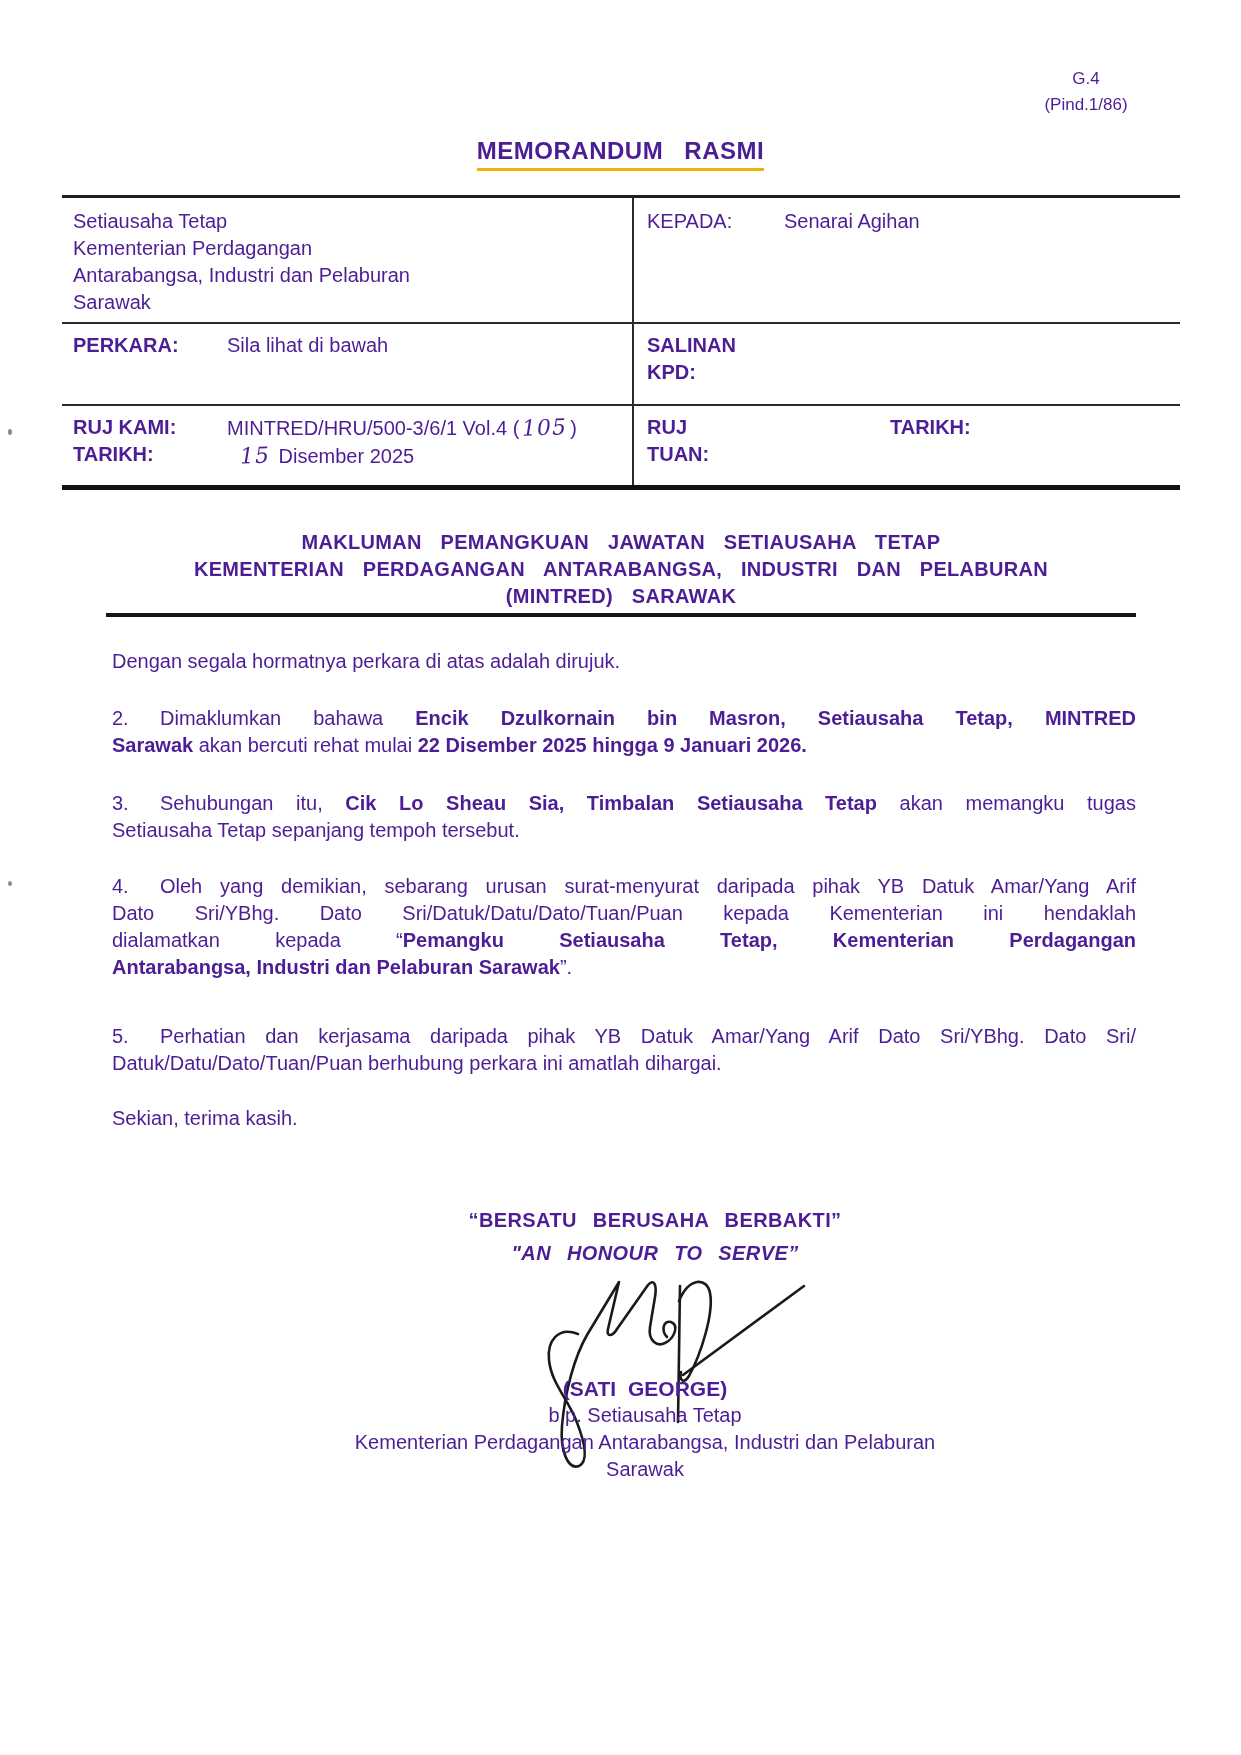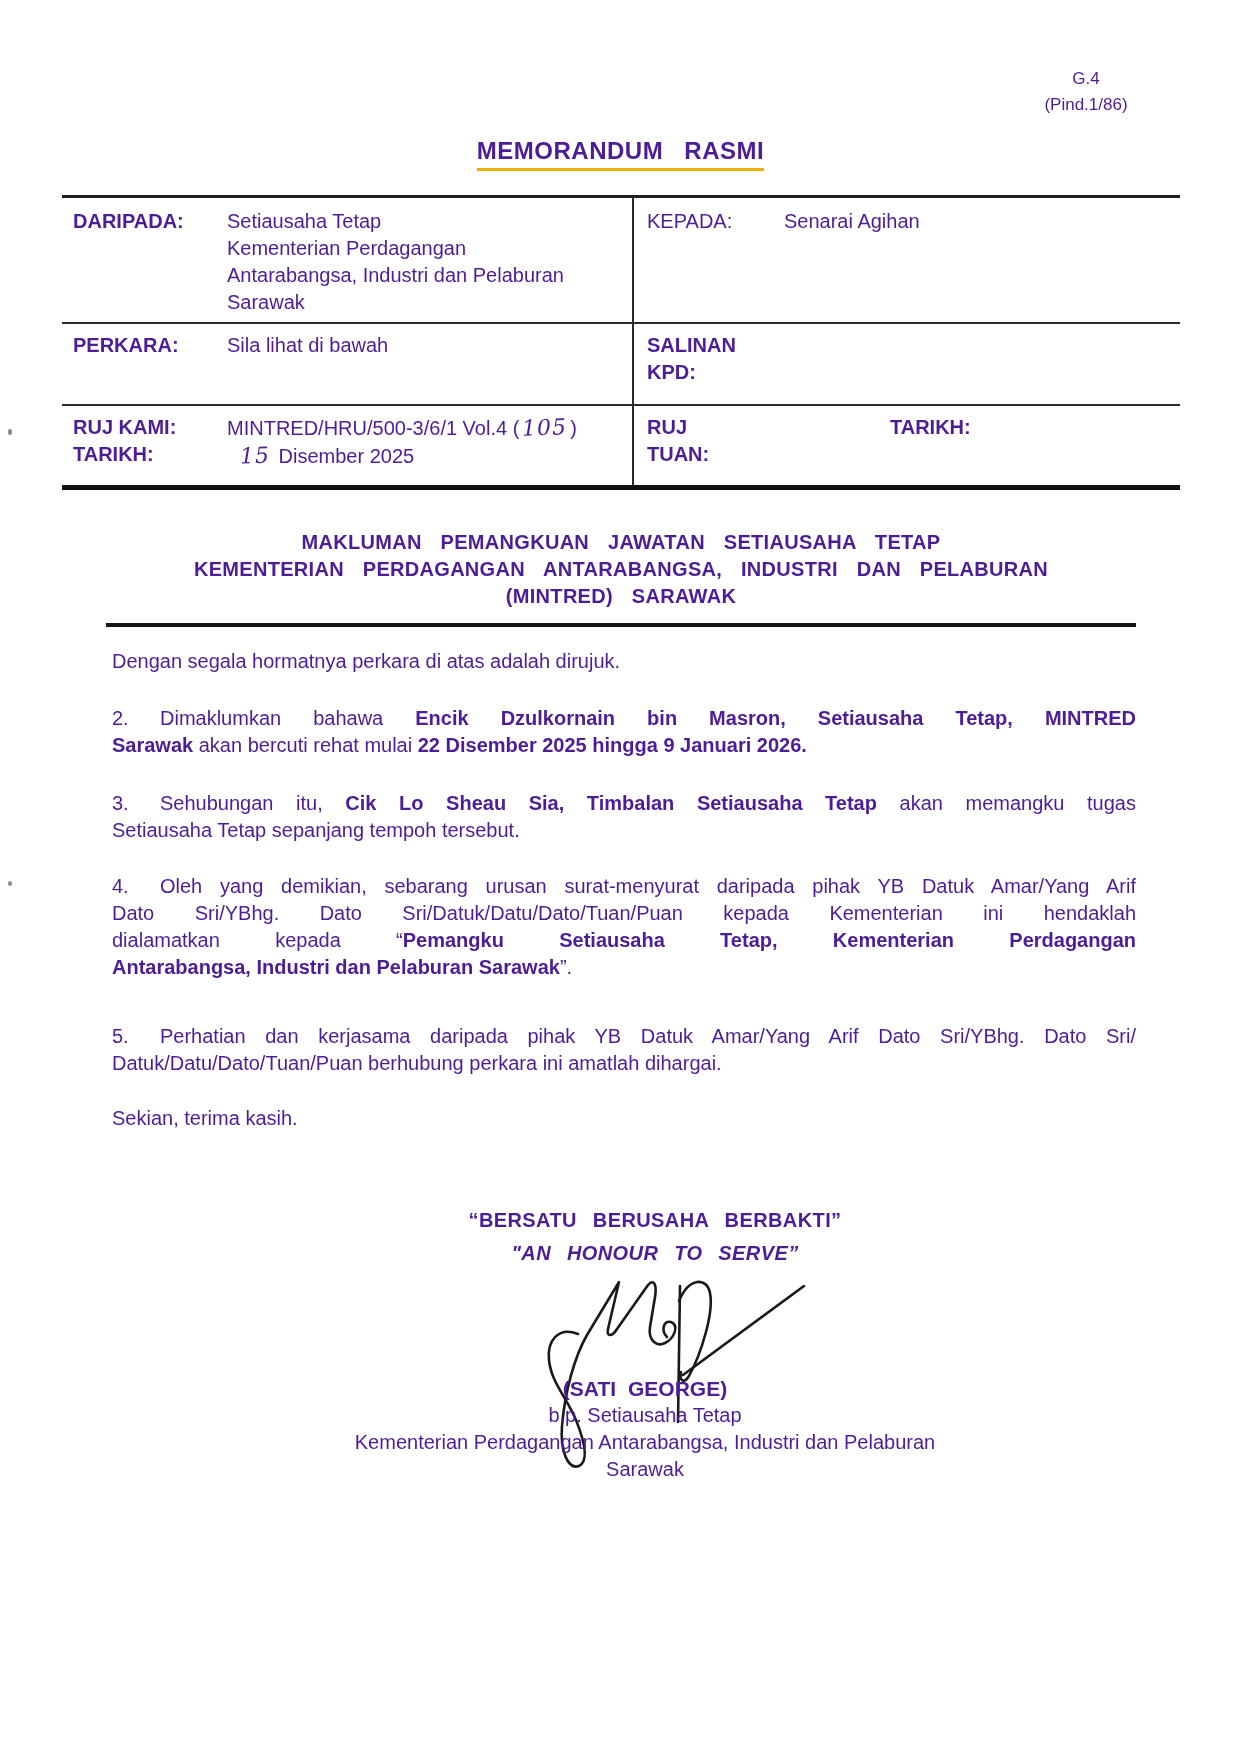--- a/index.html
+++ b/index.html
@@ -25,21 +25,21 @@
   .mrow3 .cell-l,.mrow3 .cell-r{padding-top:8px;}
   .lblcol{width:154px;flex:none;font-weight:bold;}
   .lblcol-r{width:137px;flex:none;font-weight:normal;}
   .valcol{flex:1;}
   .rujtuan{width:243px;flex:none;font-weight:bold;}
   .bold{font-weight:bold;}
   .hand{font-family:"DejaVu Serif",serif;font-style:italic;font-size:22px;letter-spacing:1px;display:inline-block;transform:rotate(-2deg);padding:0 3px;}
   .hand-day{margin-left:10px;}
   
   .subject{top:529px;left:106px;width:1030px;text-align:center;font-weight:bold;font-size:20px;line-height:27px;
-           word-spacing:13px;letter-spacing:.3px;border-bottom:4px solid #151515;padding-bottom:13px;}
+           word-spacing:13px;letter-spacing:.3px;border-bottom:4px solid #151515;padding-bottom:3px;}
   
   .body-text{top:648px;left:112px;width:1024px;font-size:20px;line-height:27px;}
   .tline{text-align:left;}
   .just{text-align:justify;text-align-last:justify;}
   .pnum{display:inline-block;width:48px;text-align:left;}
   .b{font-weight:bold;margin-top:36px;}
   .para-1{margin-top:0;}
   .para-2{margin-top:30px;}
   .para-3{margin-top:31px;}
   .para-4{margin-top:29px;}
@@ -69,21 +69,20 @@
   </div>
 
   <div class="abs title">
     <span class="u">MEMORANDUM  RASMI</span>
   </div>
 
   <div class="abs memo-table">
 
     <div class="mrow mrow1">
       <div class="cell-l">
-        <div class="lblcol">DARIPADA:</div>
         <div class="valcol">
           <div>Setiausaha Tetap</div>
           <div>Kementerian Perdagangan</div>
           <div>Antarabangsa, Industri dan Pelaburan</div>
           <div>Sarawak</div>
         </div>
       </div>
       <div class="cell-r">
         <div class="lblcol-r">KEPADA:</div>
         <div class="valcol">Senarai Agihan</div>

